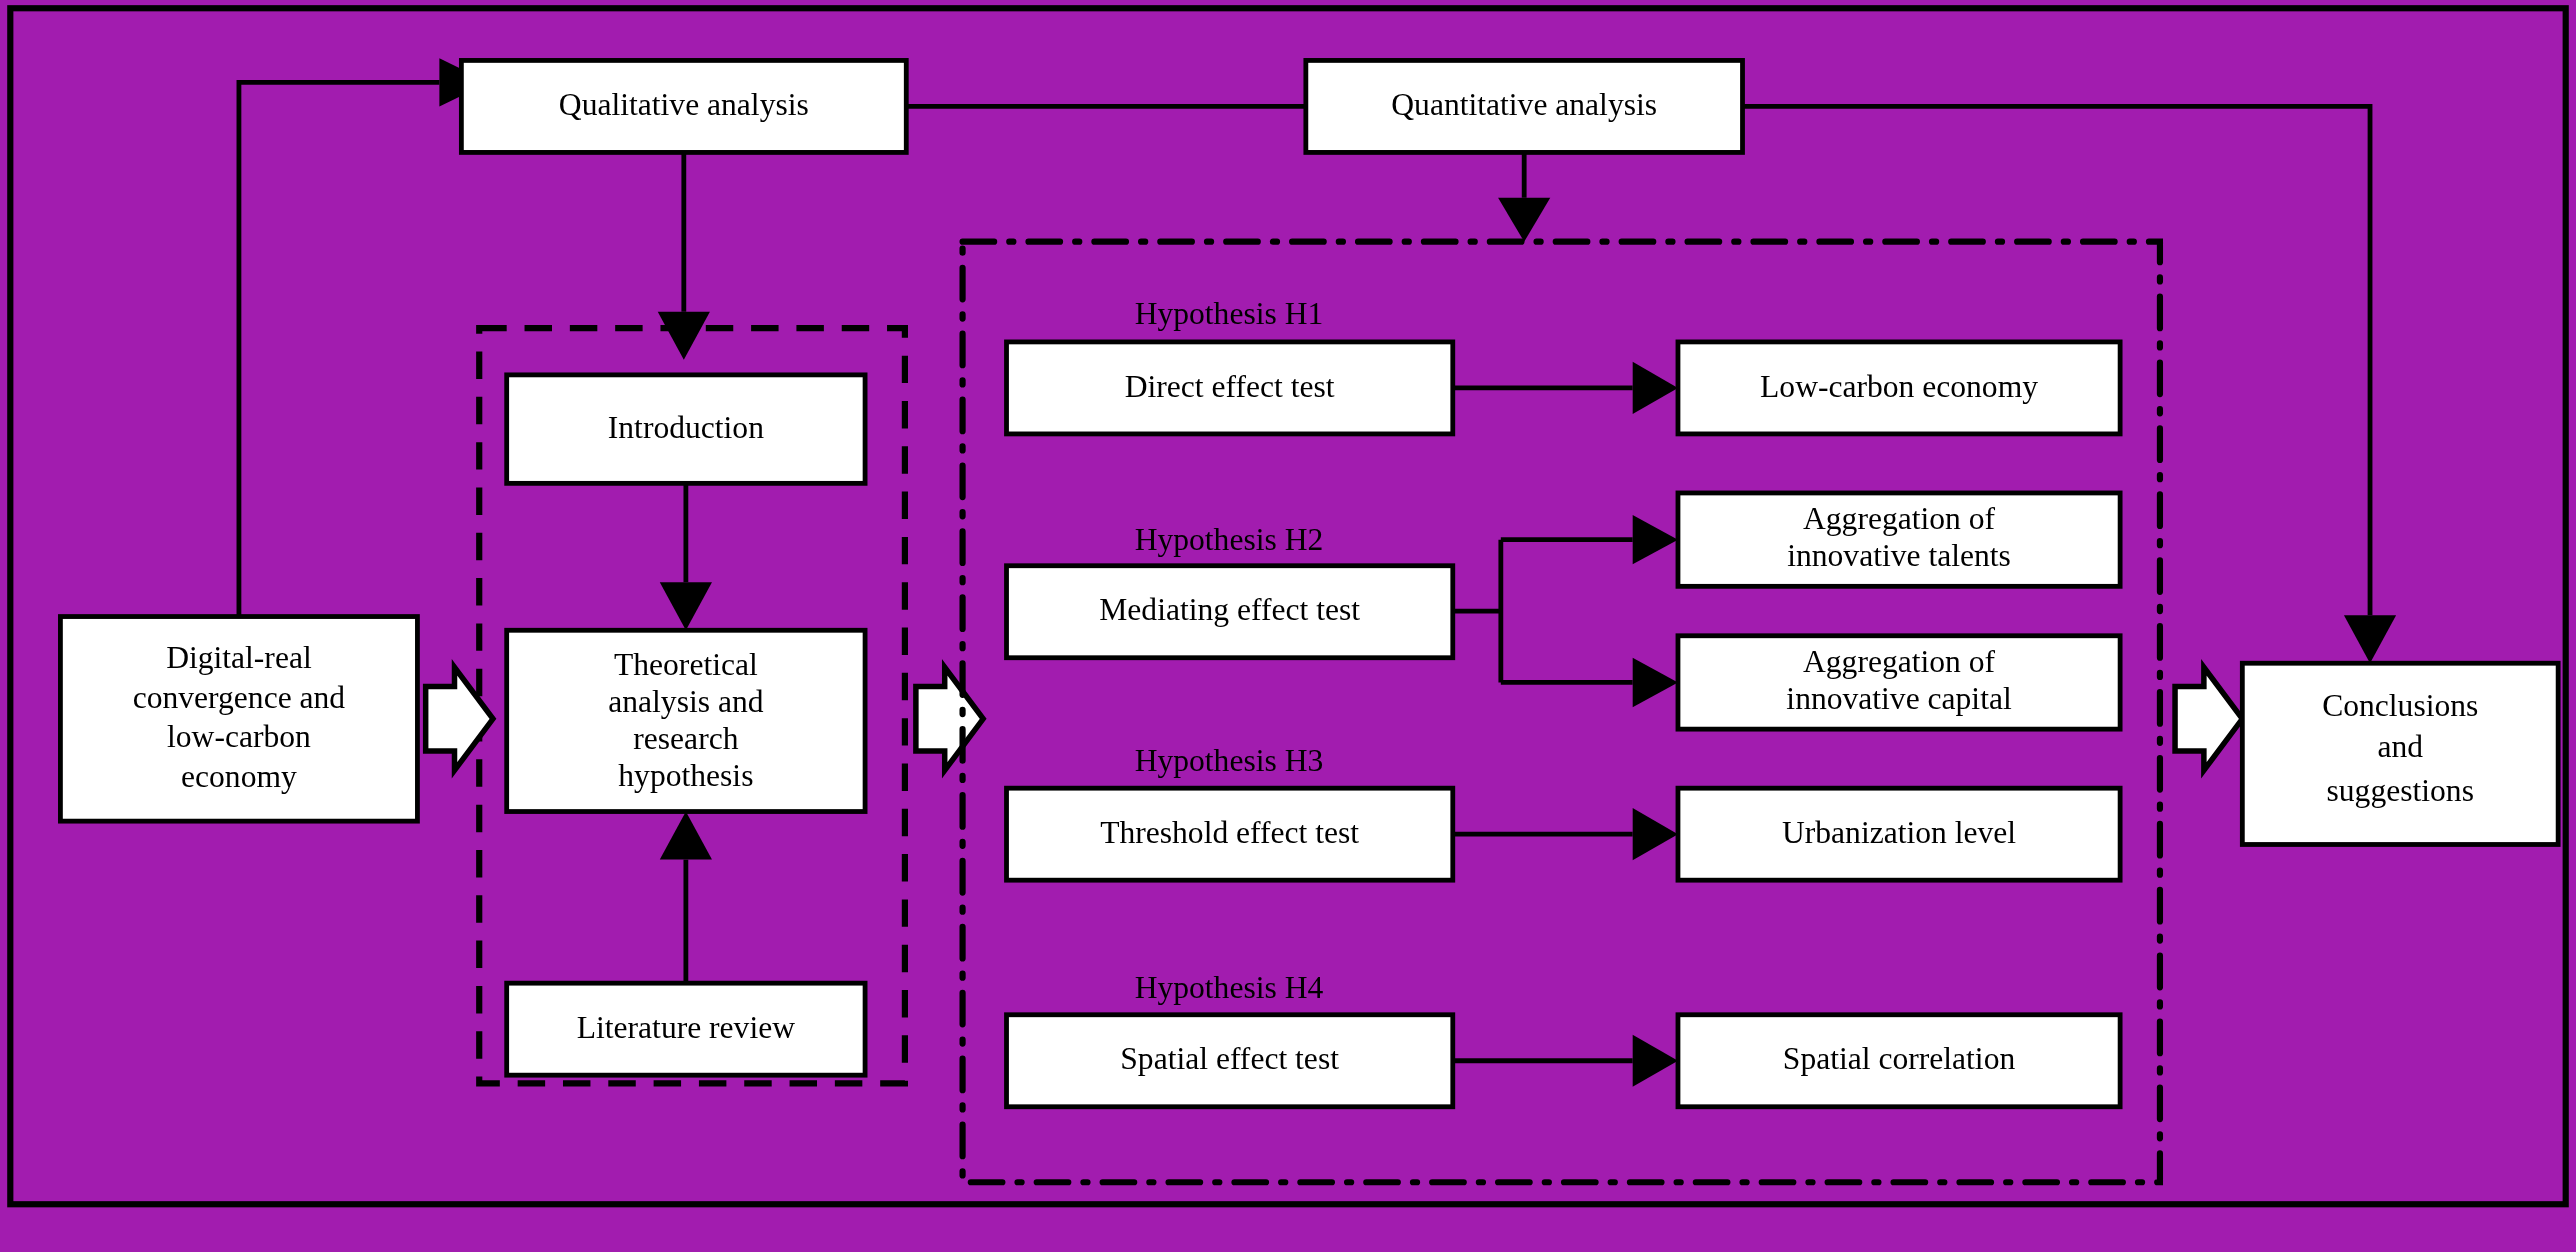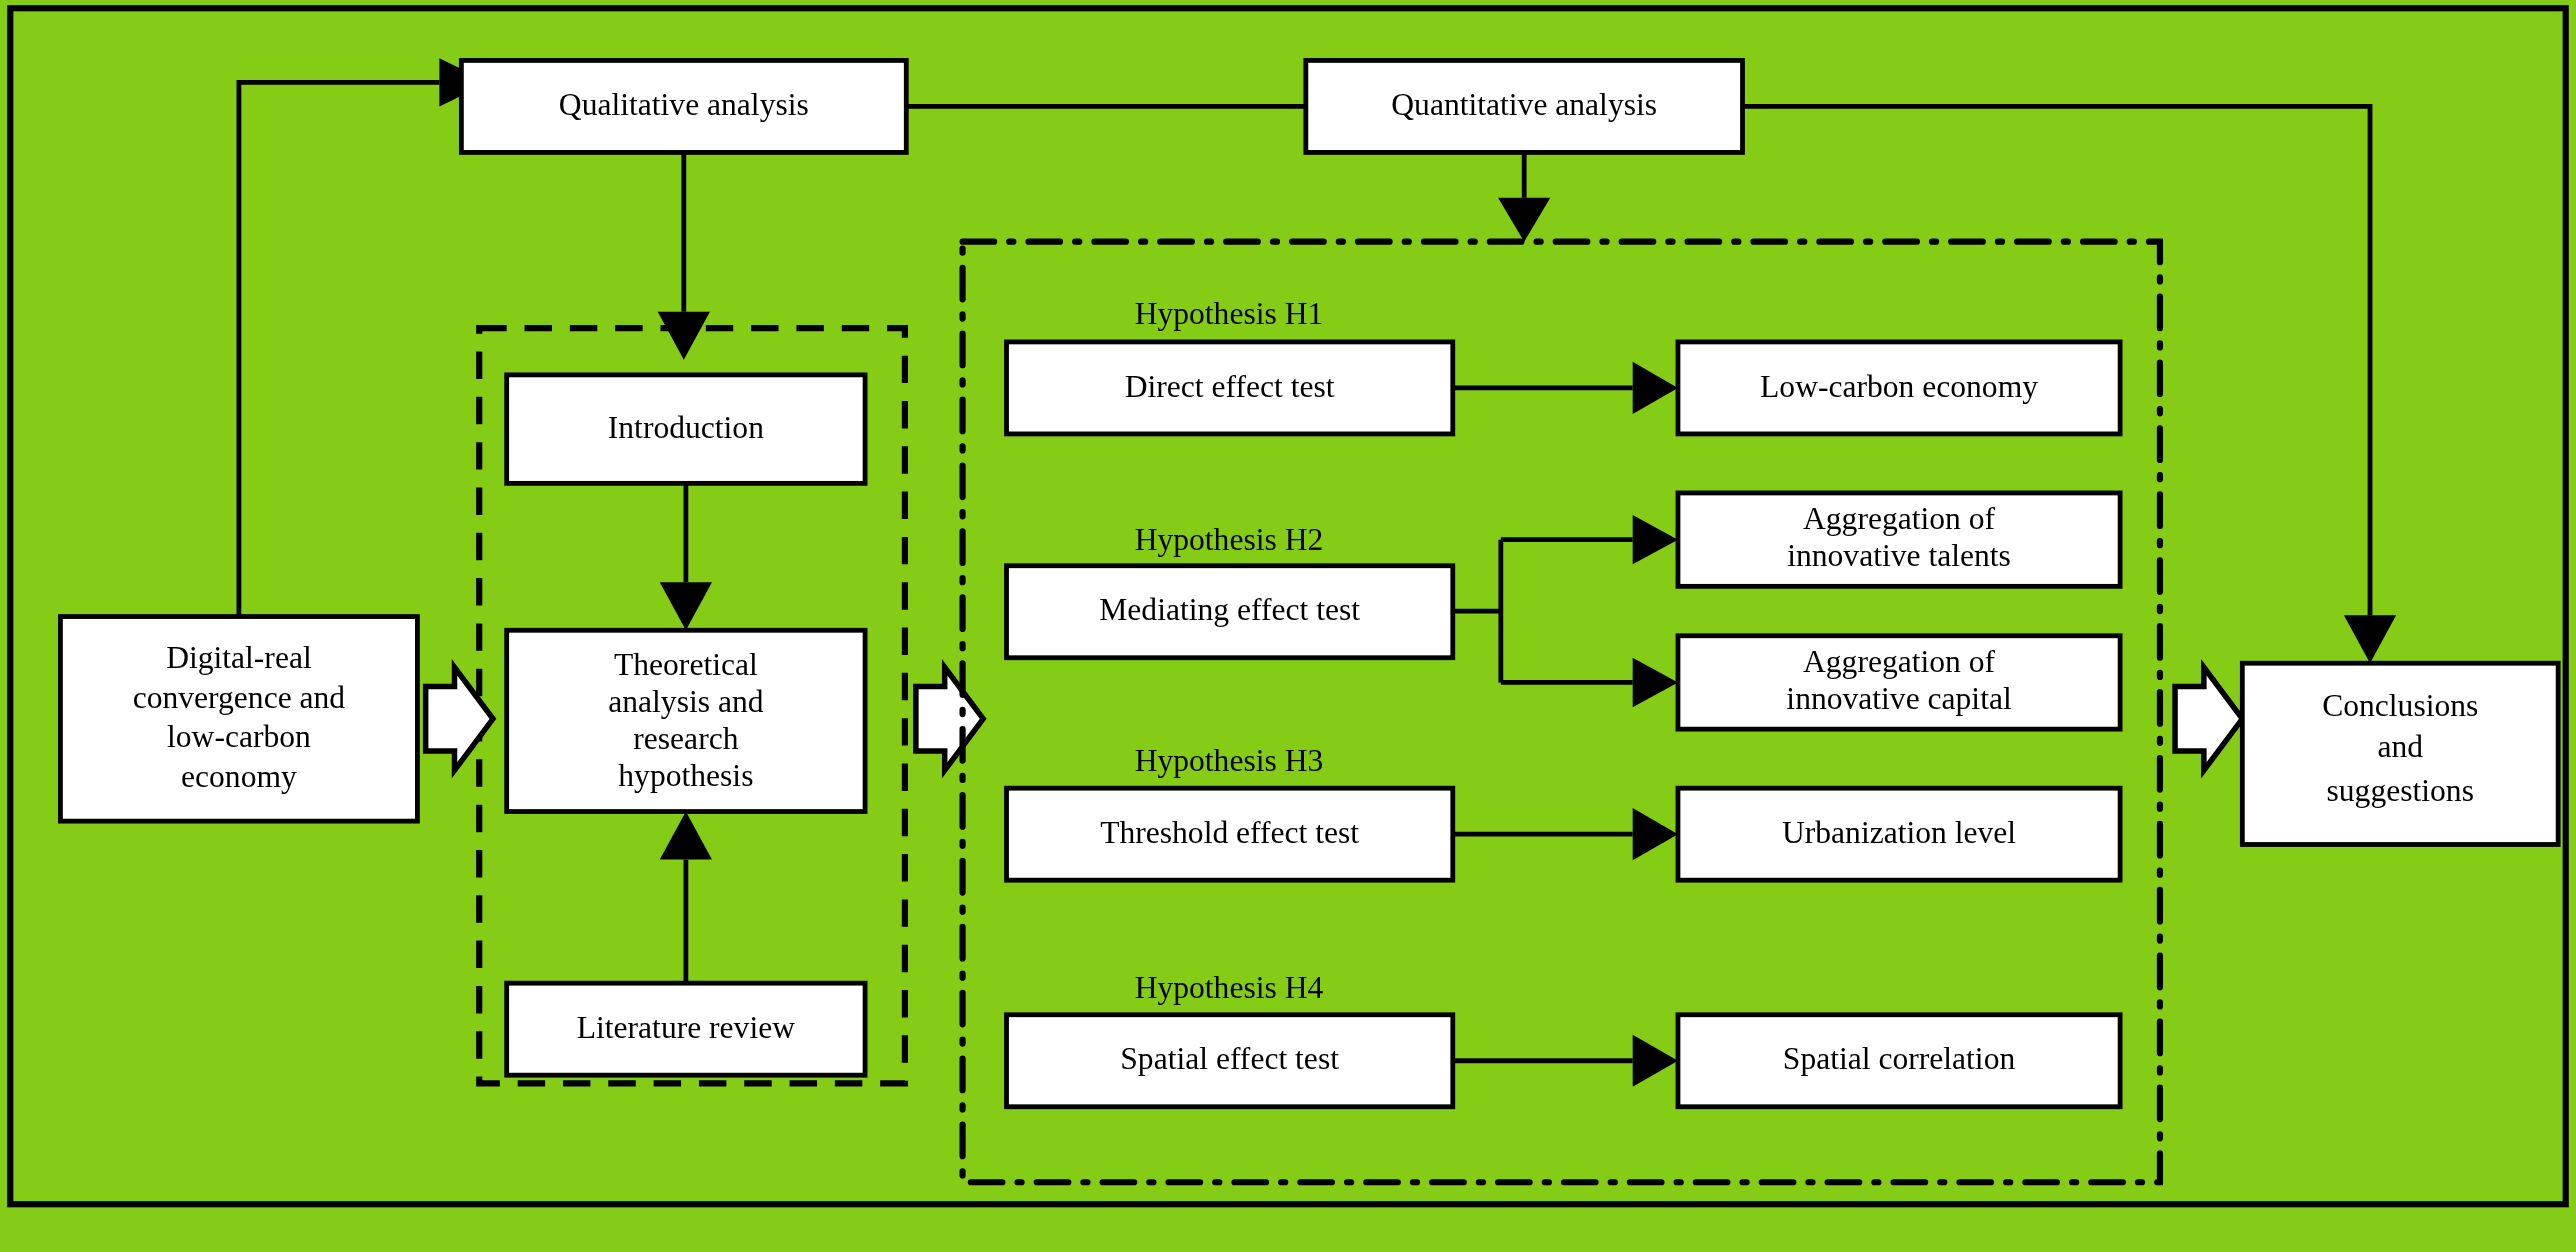--- a/index.html
+++ b/index.html
@@ -8,21 +8,21 @@
     padding: 0;
     background: #ffffff;
   }
   body {
     font-family: "Liberation Serif", "DejaVu Serif", serif;
   }
   #stage {
     position: relative;
     width: 2576px;
     height: 1253px;
-    background: #84cc16;
+    background: #a21caf;
     overflow: hidden;
   }
   #stage svg {
     position: absolute;
     top: 0;
     left: 0;
     width: 2576px;
     height: 1253px;
   }
   .node-text {

